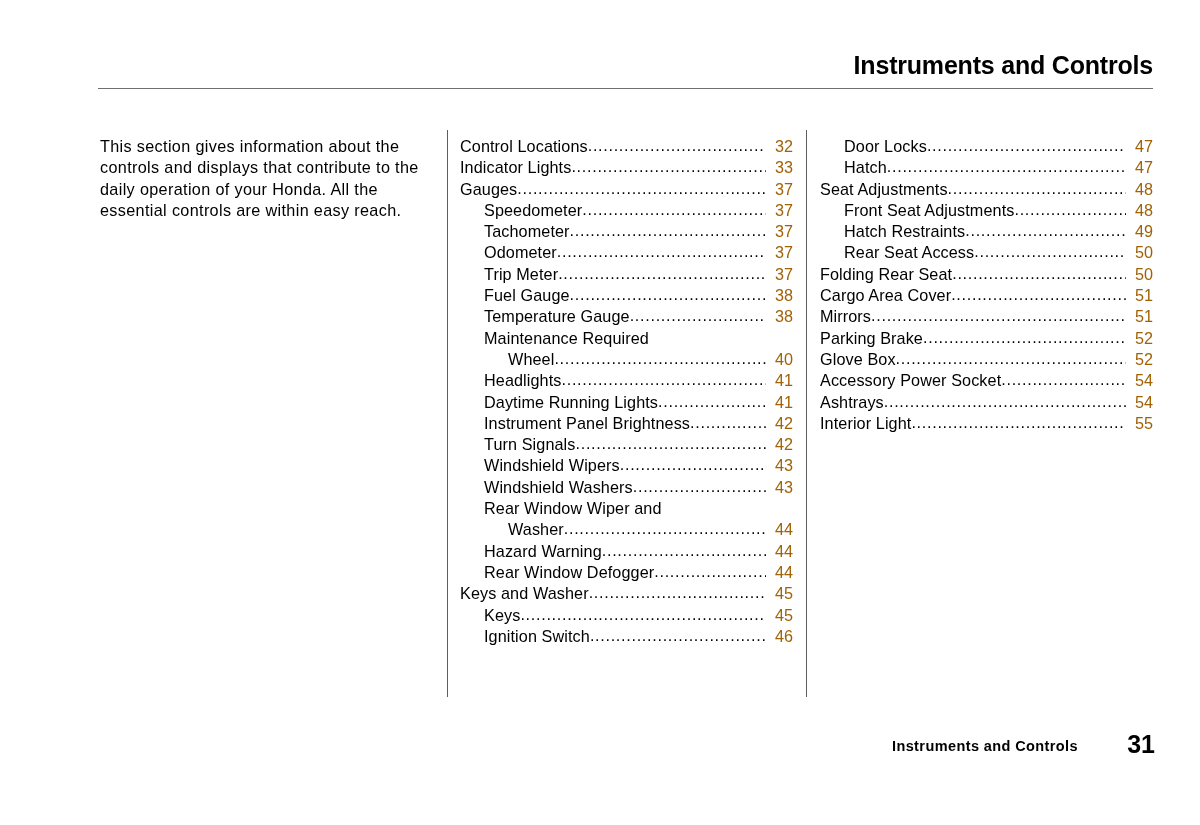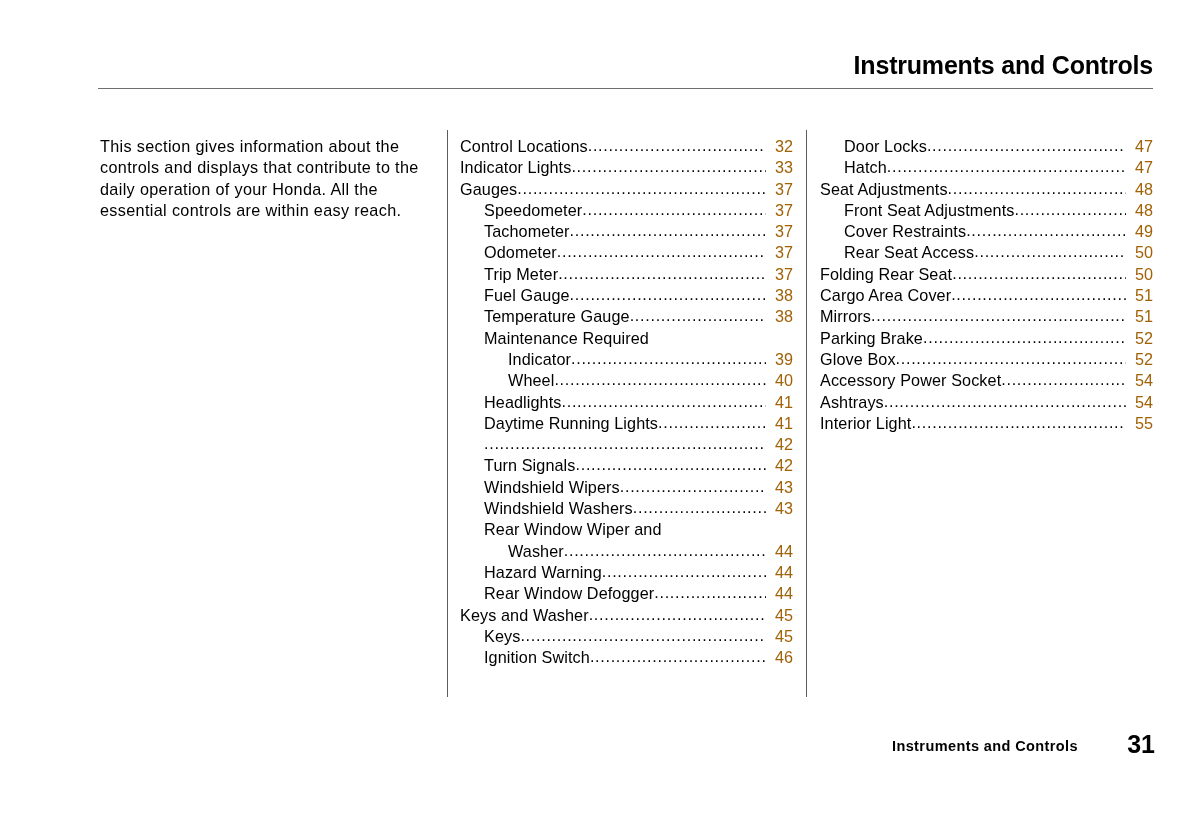--- a/index.html
+++ b/index.html
@@ -223,40 +223,36 @@
         <span class="toc-label">Temperature Gauge</span>
         <span class="toc-leader"></span>
         <span class="toc-page">38</span>
       </div>
       <div class="toc-entry level-1 nopage">
         <span class="toc-label">Maintenance Required</span>
         <span class="toc-leader"></span>
         <span class="toc-page" style="visibility: hidden;"></span>
       </div>
       <div class="toc-entry level-2">
-        <span class="toc-label">Indicator</span>
-        <span class="toc-leader"></span>
-        <span class="toc-page">39</span>
-      </div>
-      <div class="toc-entry level-2">
         <span class="toc-label">Wheel</span>
         <span class="toc-leader"></span>
         <span class="toc-page">40</span>
       </div>
       <div class="toc-entry level-1">
         <span class="toc-label">Headlights</span>
         <span class="toc-leader"></span>
         <span class="toc-page">41</span>
       </div>
       <div class="toc-entry level-1">
         <span class="toc-label">Daytime Running Lights</span>
         <span class="toc-leader"></span>
         <span class="toc-page">41</span>
       </div>
       <div class="toc-entry level-1">
+        <span class="toc-label">Instrument Panel Brightness</span>
         <span class="toc-leader"></span>
         <span class="toc-page">42</span>
       </div>
       <div class="toc-entry level-1">
         <span class="toc-label">Turn Signals</span>
         <span class="toc-leader"></span>
         <span class="toc-page">42</span>
       </div>
       <div class="toc-entry level-1">
         <span class="toc-label">Windshield Wipers</span>
@@ -320,21 +316,21 @@
         <span class="toc-label">Seat Adjustments</span>
         <span class="toc-leader"></span>
         <span class="toc-page">48</span>
       </div>
       <div class="toc-entry level-1">
         <span class="toc-label">Front Seat Adjustments</span>
         <span class="toc-leader"></span>
         <span class="toc-page">48</span>
       </div>
       <div class="toc-entry level-1">
-        <span class="toc-label">Cover Restraints</span>
+        <span class="toc-label">Hatch Restraints</span>
         <span class="toc-leader"></span>
         <span class="toc-page">49</span>
       </div>
       <div class="toc-entry level-1">
         <span class="toc-label">Rear Seat Access</span>
         <span class="toc-leader"></span>
         <span class="toc-page">50</span>
       </div>
       <div class="toc-entry level-0">
         <span class="toc-label">Folding Rear Seat</span>

